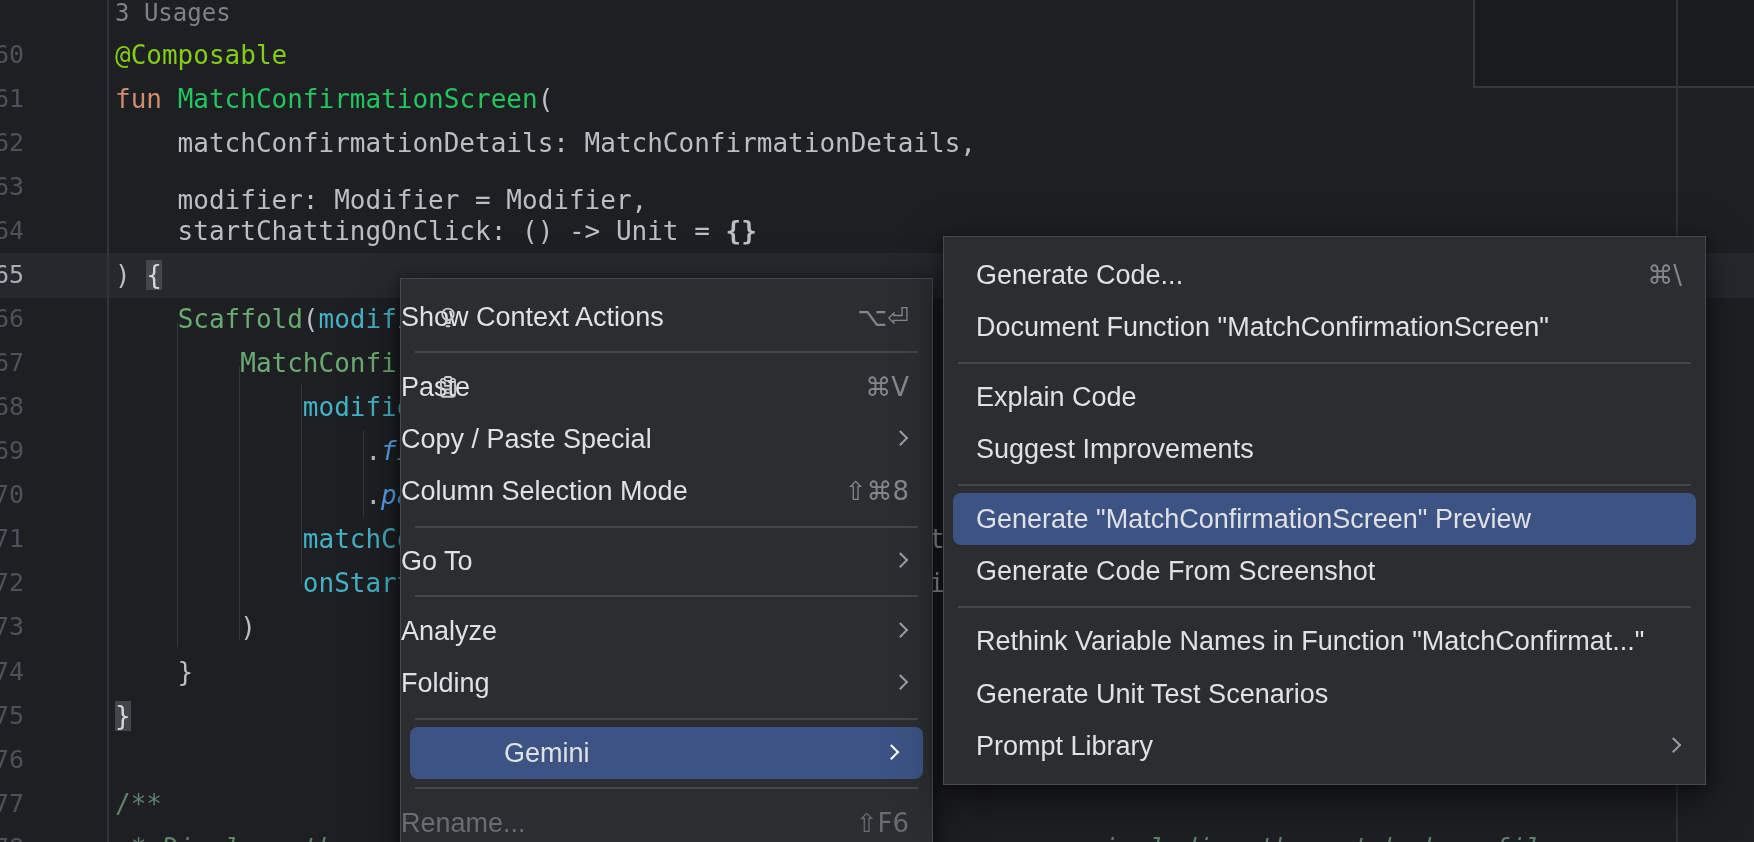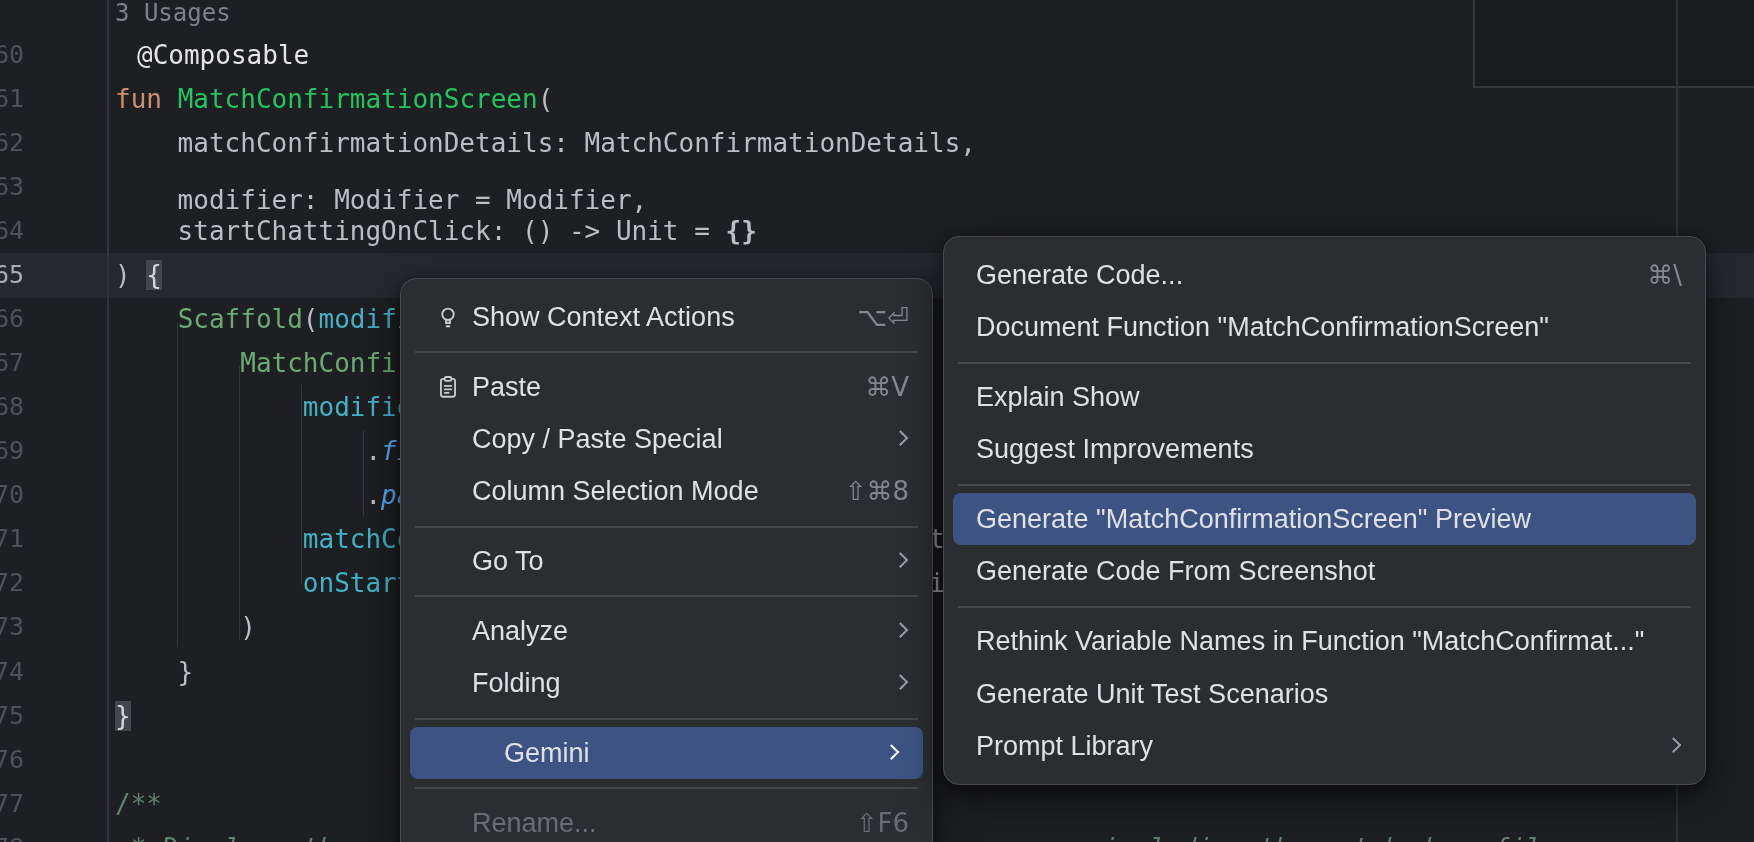--- a/index.html
+++ b/index.html
@@ -15,42 +15,42 @@
              background:#1A1B1E; border-left:2px solid #35373B; border-bottom:2px solid #35373B; }
   .iguide { position:absolute; width:1px; background:#33363B; }
 
   .gnum { position:absolute; left:-30px; width:54px; height:44px; line-height:44px;
           text-align:right; font-size:25px; color:#4D525A; }
   .gnum.cur { color:#A9ACB4; }
   .code-line { position:absolute; left:115px; height:44px; line-height:44px;
                font-size:26px; color:#BCBEC4; white-space:pre; }
   .seg.pln   { color:#BCBEC4; }
   .seg.kw    { color:#CF8E6D; }
-  .seg.ann   { color:#e5e5e5;margin-left:22px; }
+  .seg.ann   { color:#84cc16; }
   .seg.fname { color:#22c55e; }
   .seg.call  { color:#6AAB73; }
   .seg.named { color:#43B1C6; }
   .seg.ext   { color:#56A8F5; font-style:italic; }
   .seg.cmt   { color:#5F826B; }
   .seg.cmt-i { color:#5F826B; font-style:italic; }
   .seg.bold  { color:#BCBEC4; font-weight:bold; }
   .seg.brace-hl { background:#43464B; color:#D5D7DB; }
   .usages { position:absolute; left:115px; top:-9px; height:44px; line-height:44px;
             font-size:24px; color:#7D818A; }
   .cmt-right { position:absolute; left:946px; top:826px; height:44px; line-height:44px;
                font-size:26px; color:#5F826B; font-style:italic; white-space:pre; }
 
   
-  .menu { position:absolute; background:#2B2D30; border:1.5px solid #47494E; border-radius:16px;
+  .menu { position:absolute; background:#2B2D30; border:1.5px solid #47494E; border-radius:0;
           box-shadow:0 14px 38px rgba(0,0,0,.55), 0 2px 10px rgba(0,0,0,.35);
           font-family:"Liberation Sans", sans-serif; padding:12px 0; }
   #context-menu { left:400px; top:278px; width:533px; height:600px; z-index:20; }
   #gemini-submenu { left:943px; top:236px; width:763px; z-index:30; }
   .mi { position:relative; height:52.3px; line-height:52.3px; font-size:27px; color:#DFE1E5; }
-  #context-menu .mi { padding-left:71px; }
+  #context-menu .mi { }
   #gemini-submenu .mi { padding-left:32px; }
   .mi.sel { margin:0 9px; border-radius:8px; background:#3C5383; }
   #context-menu .mi.sel { padding-left:94px; }
   #gemini-submenu .mi.sel { padding-left:23px; }
   .mi.disabled { color:#686C73; }
   .msep { height:17.5px; position:relative; }
   .msep .line { position:absolute; left:14px; right:14px; top:8px; height:2px; background:#45474B; }
   .mi .shortcut { position:absolute; right:23px; top:0; color:#83868D; font-size:26px;
                   font-family:"DejaVu Sans", sans-serif; }
   .mi.disabled .shortcut { color:#686C73; }
@@ -156,21 +156,21 @@
         <div class="line"></div>
       </div>
       <div class="mi disabled"><span>Rename...</span><span class="shortcut">⇧F6</span></div>
     </div>
   <div id="gemini-submenu" class="menu">
       <div class="mi"><span>Generate Code...</span><span class="shortcut">⌘\</span></div>
       <div class="mi"><span>Document Function "MatchConfirmationScreen"</span></div>
       <div class="msep">
         <div class="line"></div>
       </div>
-      <div class="mi"><span>Explain Show</span></div>
+      <div class="mi"><span>Explain Code</span></div>
       <div class="mi"><span>Suggest Improvements</span></div>
       <div class="msep">
         <div class="line"></div>
       </div>
       <div class="mi sel"><span>Generate "MatchConfirmationScreen" Preview</span></div>
       <div class="mi"><span>Generate Code From Screenshot</span></div>
       <div class="msep">
         <div class="line"></div>
       </div>
       <div class="mi"><span>Rethink Variable Names in Function "MatchConfirmat..."</span></div>

